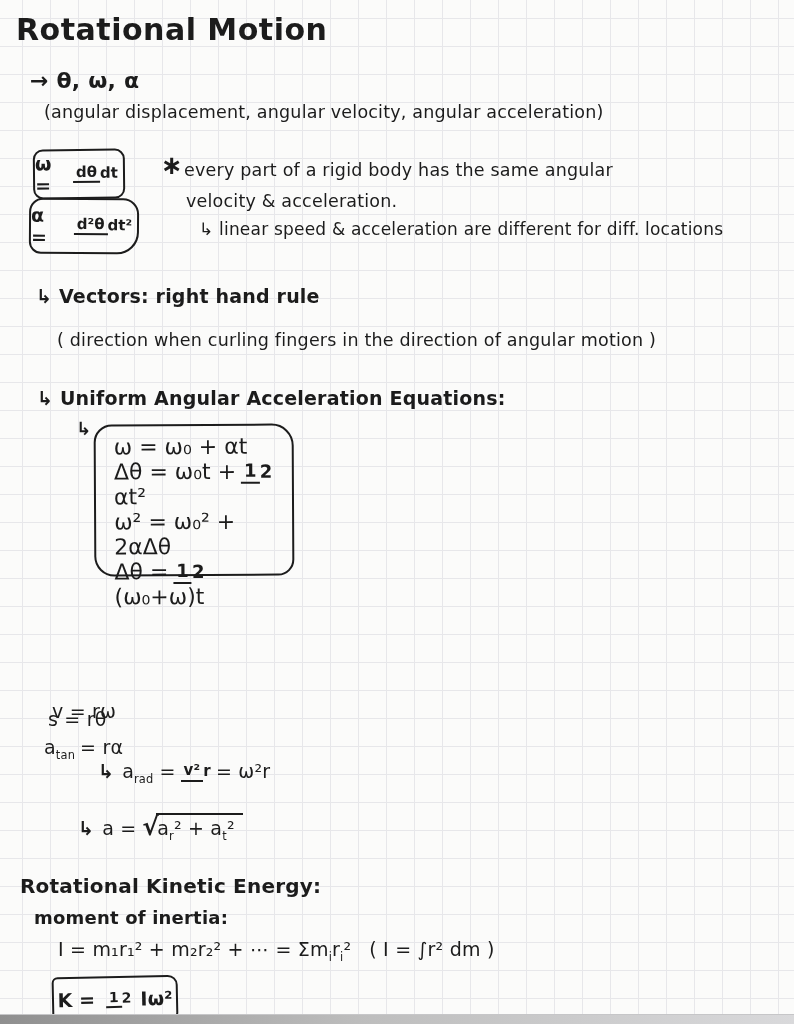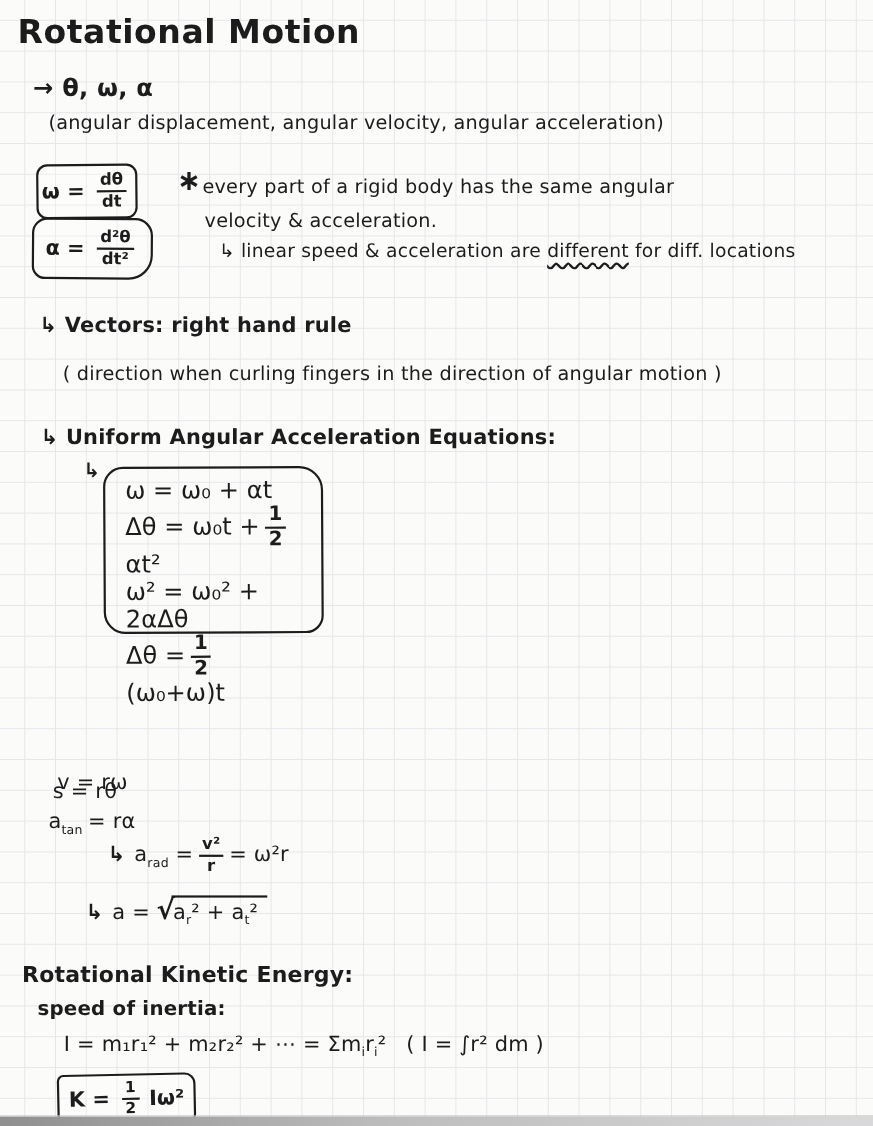--- a/index.html
+++ b/index.html
@@ -21,25 +21,25 @@
   .title{font-size:30px;font-weight:bold;letter-spacing:.5px;}
   .h1{font-size:20px;font-weight:bold;}
   .h2{font-size:19px;font-weight:bold;}
   .txt{font-size:17.5px;}
   .eq{font-size:19px;}
   .hand-box{
     position:absolute;border:2.6px solid #1c1c1c;border-radius:10px;
     background:rgba(255,255,255,.25);
     display:flex;align-items:center;justify-content:center;gap:6px;
   }
-  .frac{display:inline-flex;flex-direction:column;align-items:center;
+  .frac{display:inline-flex;flex-direction:row;align-items:flex-start;
         vertical-align:middle;line-height:1.05;margin:0 5px;font-size:.82em;font-weight:bold;}
   .frac .num{padding:0 3px 1px 3px;border-bottom:2px solid #1c1c1c;}
   .frac .den{padding-top:1px;}
-  .wavy{text-decoration:underline;text-decoration-style:wavy;
+  .wavy{text-decoration-style:wavy;
         text-decoration-thickness:1.8px;text-underline-offset:4px;}
   .eqbox{
     position:absolute;border:2.8px solid #1c1c1c;border-radius:18px 22px 16px 20px;
     display:flex;flex-direction:column;justify-content:space-around;
     padding:8px 10px 8px 18px;transform:rotate(-.3deg);
   }
   .eqbox .eq{font-size:22px;}
   sub{font-size:.6em;}
   .sqrt-bar{border-top:2.4px solid #1c1c1c;padding:2px 8px 0 1px;}
   .radical{font-size:25px;margin-right:-3px;font-weight:bold;}
@@ -114,21 +114,21 @@
     <span class="arrow-glyph">↳</span><span>a</span><sub>rad</sub><span style="margin-left:6px;">=</span><span class="frac" style="font-size:15px;">
         <span class="num">v²</span>
         <span class="den">r</span>
       </span><span>= ω²r</span>
   </div>
   <div class="line eq" style="left:78px;top:812px;">
     <span class="arrow-glyph">↳</span><span style="margin-right:6px;">a =</span><span class="radical">√</span><span class="sqrt-bar"><span>a</span><sub>r</sub><span>² + a</span><sub>t</sub><span>²</span></span>
   </div>
 
   <div class="line h1" style="left:20px;top:874px;">Rotational Kinetic Energy:</div>
-  <div class="line" style="left:34px;top:907px;font-size:18px;font-weight:bold;">speed of inertia:</div>
+  <div class="line" style="left:34px;top:907px;font-size:18px;font-weight:bold;">moment of inertia:</div>
   <div class="line eq" style="left:58px;top:938px;">
     <span>I = m₁r₁² + m₂r₂² + ⋯ = Σm</span><sub>i</sub><span>r</span><sub>i</sub><span>²</span><span style="margin-left:18px;">( I = ∫r² dm )</span>
   </div>
   <div class="hand-box" style="left:52px;top:976px;width:122px;height:42px;border-radius:6px 10px 8px 6px;transform:rotate(-1.2deg);">
     <span class="eq" style="font-weight:bold;">K =</span>
     <span class="frac" style="font-size:14px;">
         <span class="num">1</span>
         <span class="den">2</span>
       </span>
     <span class="eq" style="font-weight:bold;margin-left:-2px;">Iω²</span>

